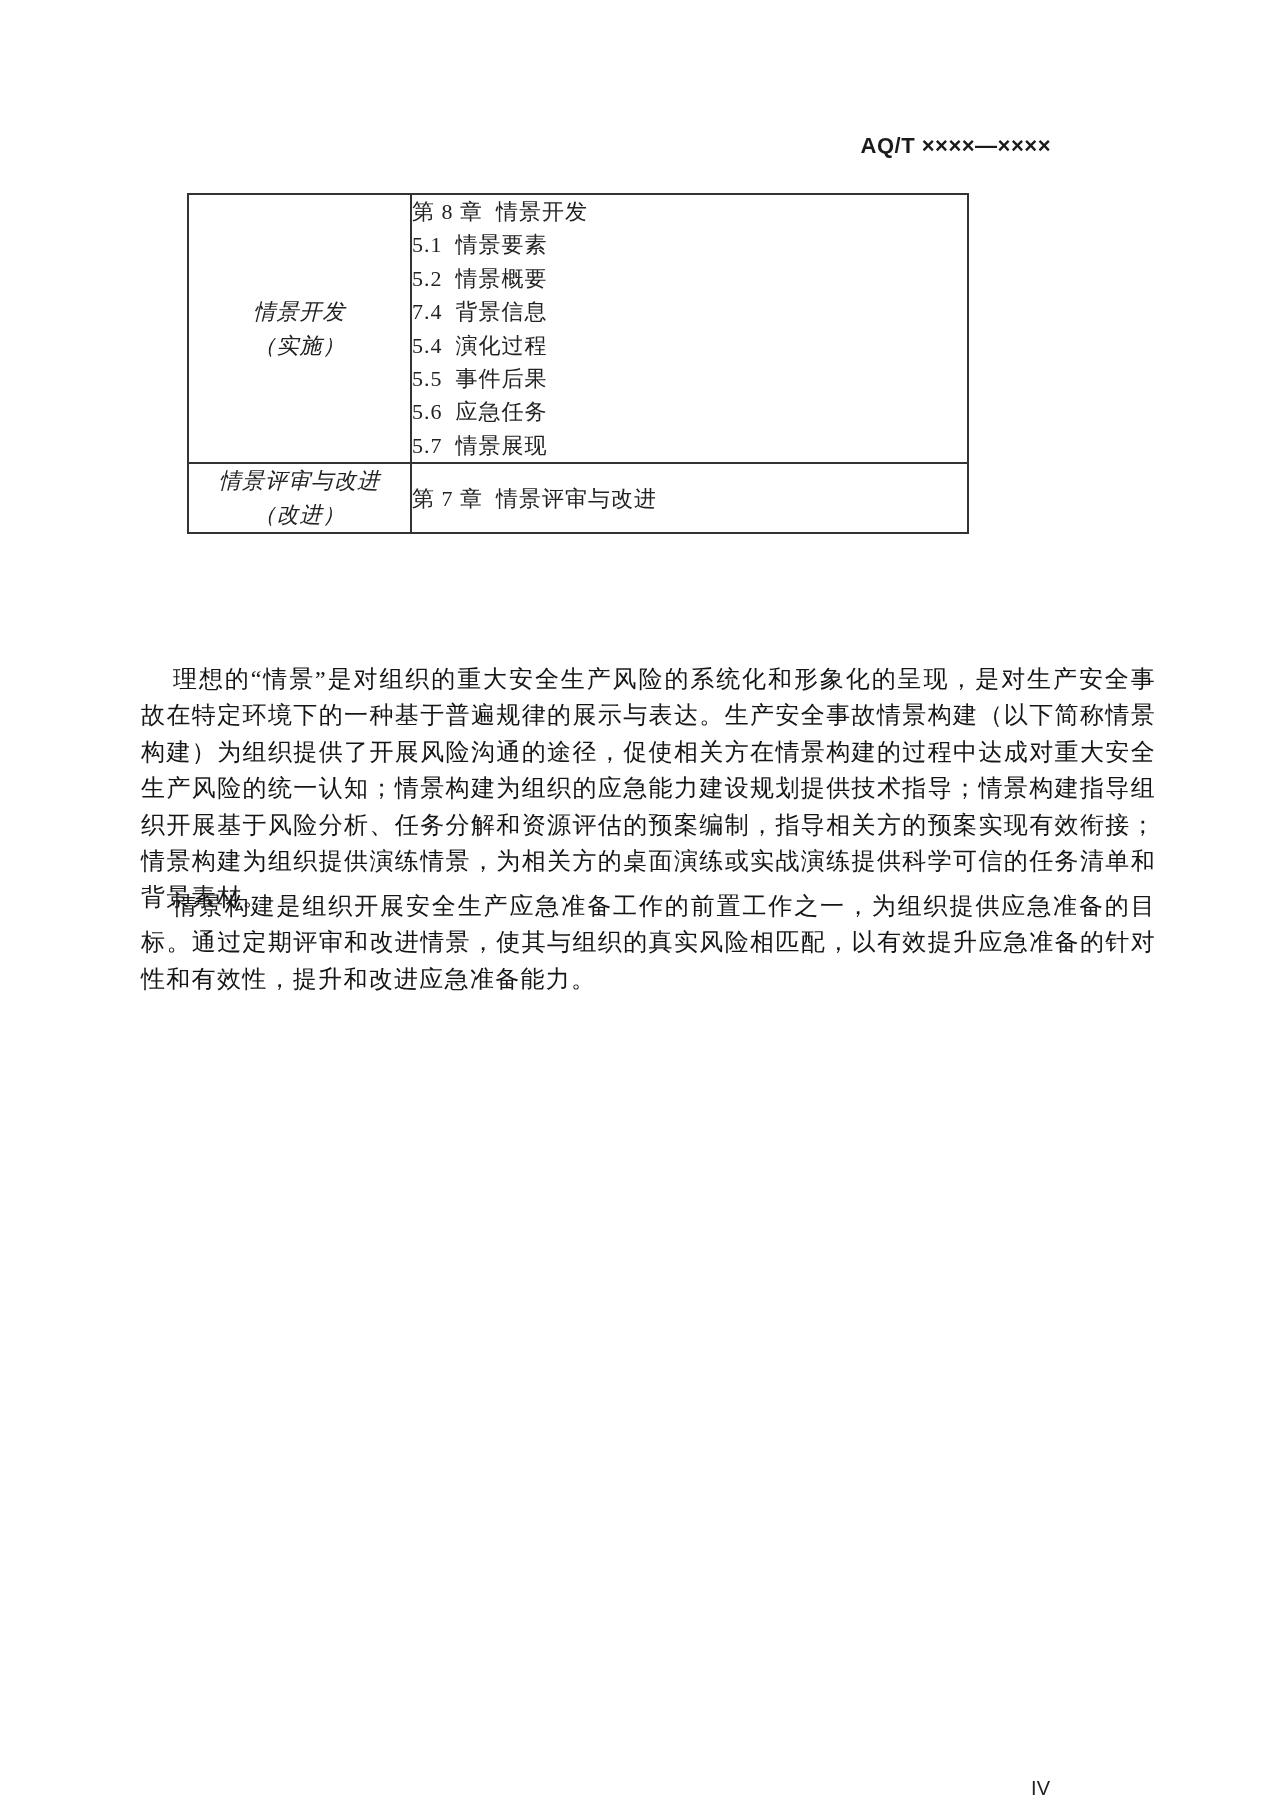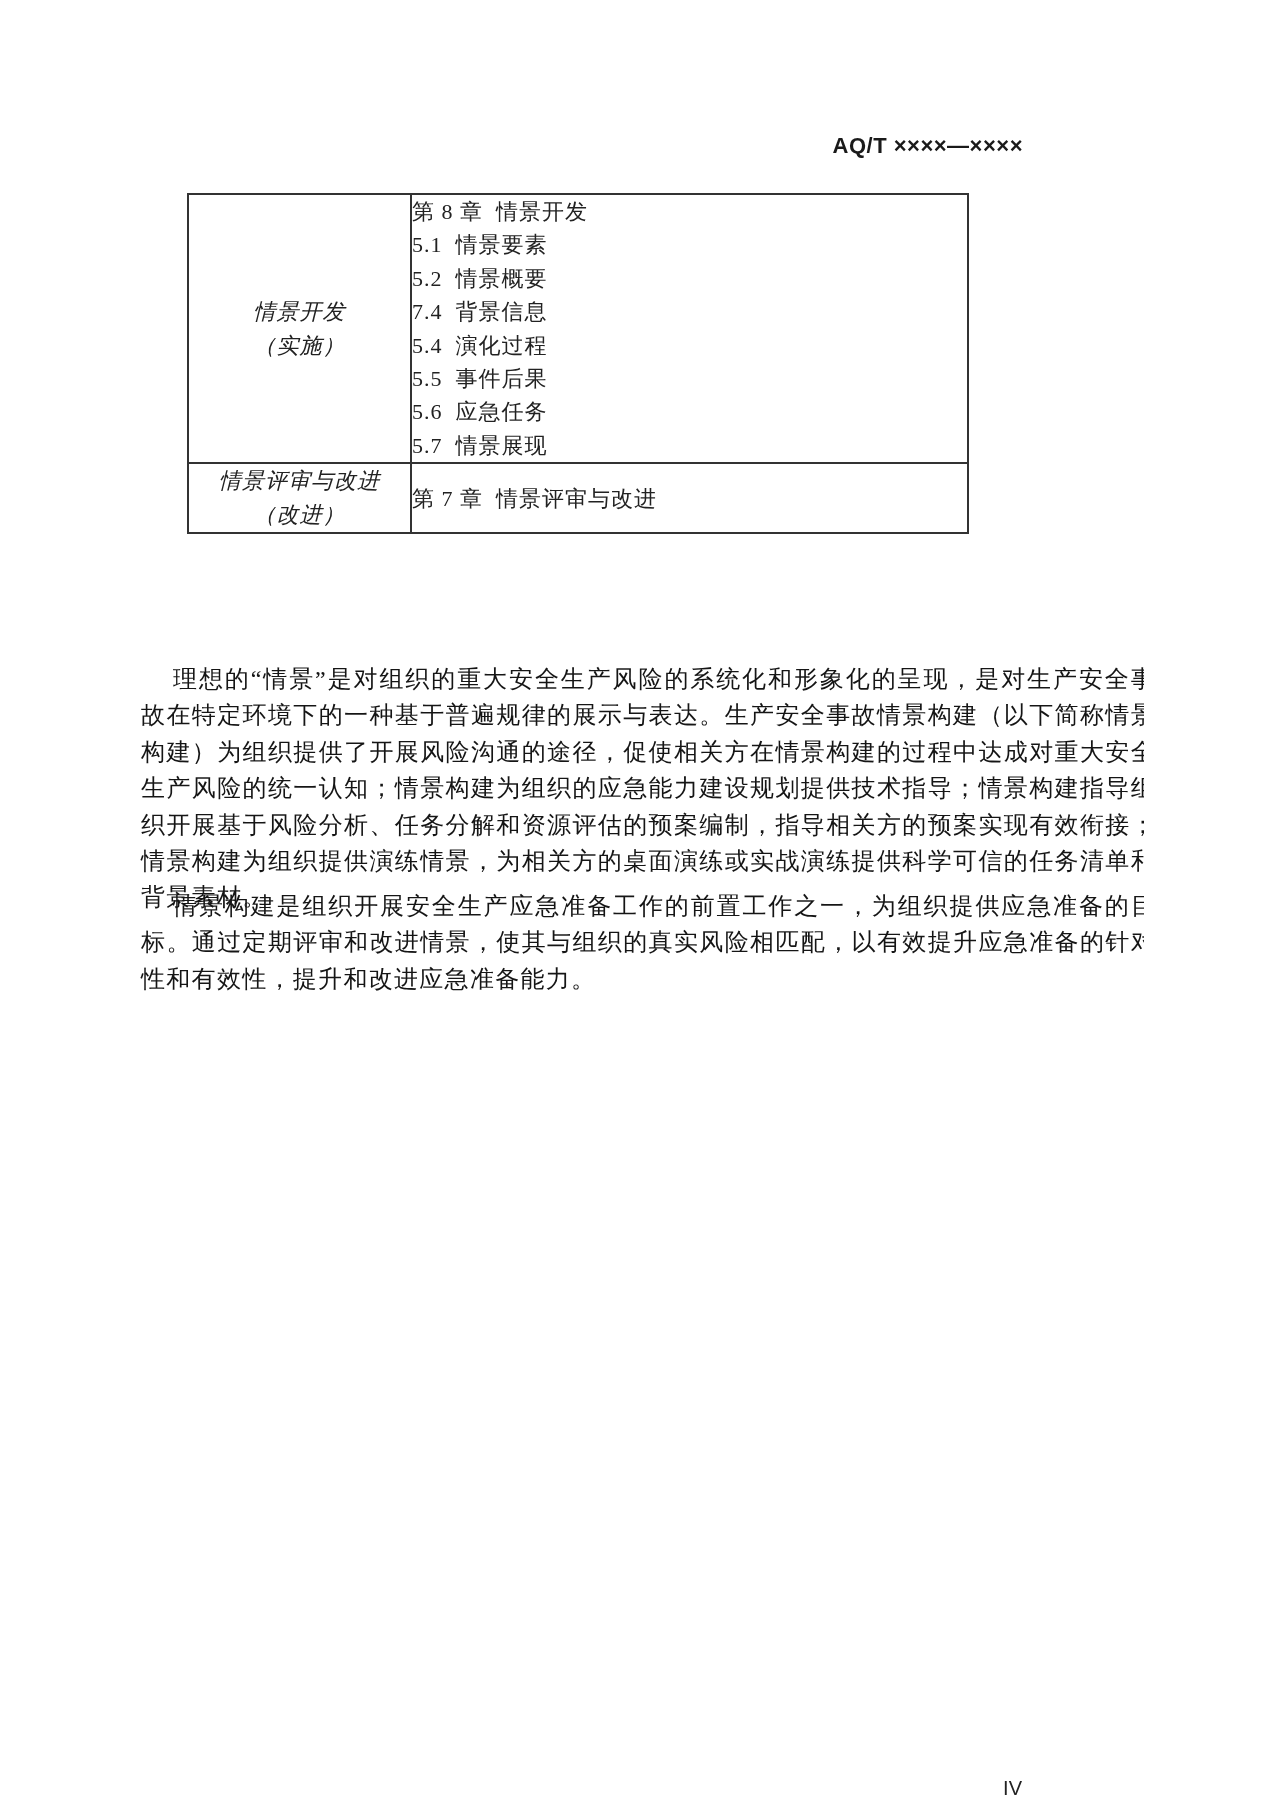--- a/index.html
+++ b/index.html
@@ -8,20 +8,21 @@
     background: #ffffff;
   }
   .page {
     position: relative;
     width: 1144px;
     height: 1810px;
     background: #ffffff;
     font-family: "Liberation Serif", "DejaVu Serif", serif;
     color: #1c1c1c;
     overflow: hidden;
+    padding-left: 28px;
   }
   .doc-code {
     position: absolute;
     top: 133px;
     right: 121px;
     font-family: "Liberation Sans", "DejaVu Sans", sans-serif;
     font-size: 22px;
     font-weight: 600;
     letter-spacing: 0.5px;
     color: #1a1a1a;

